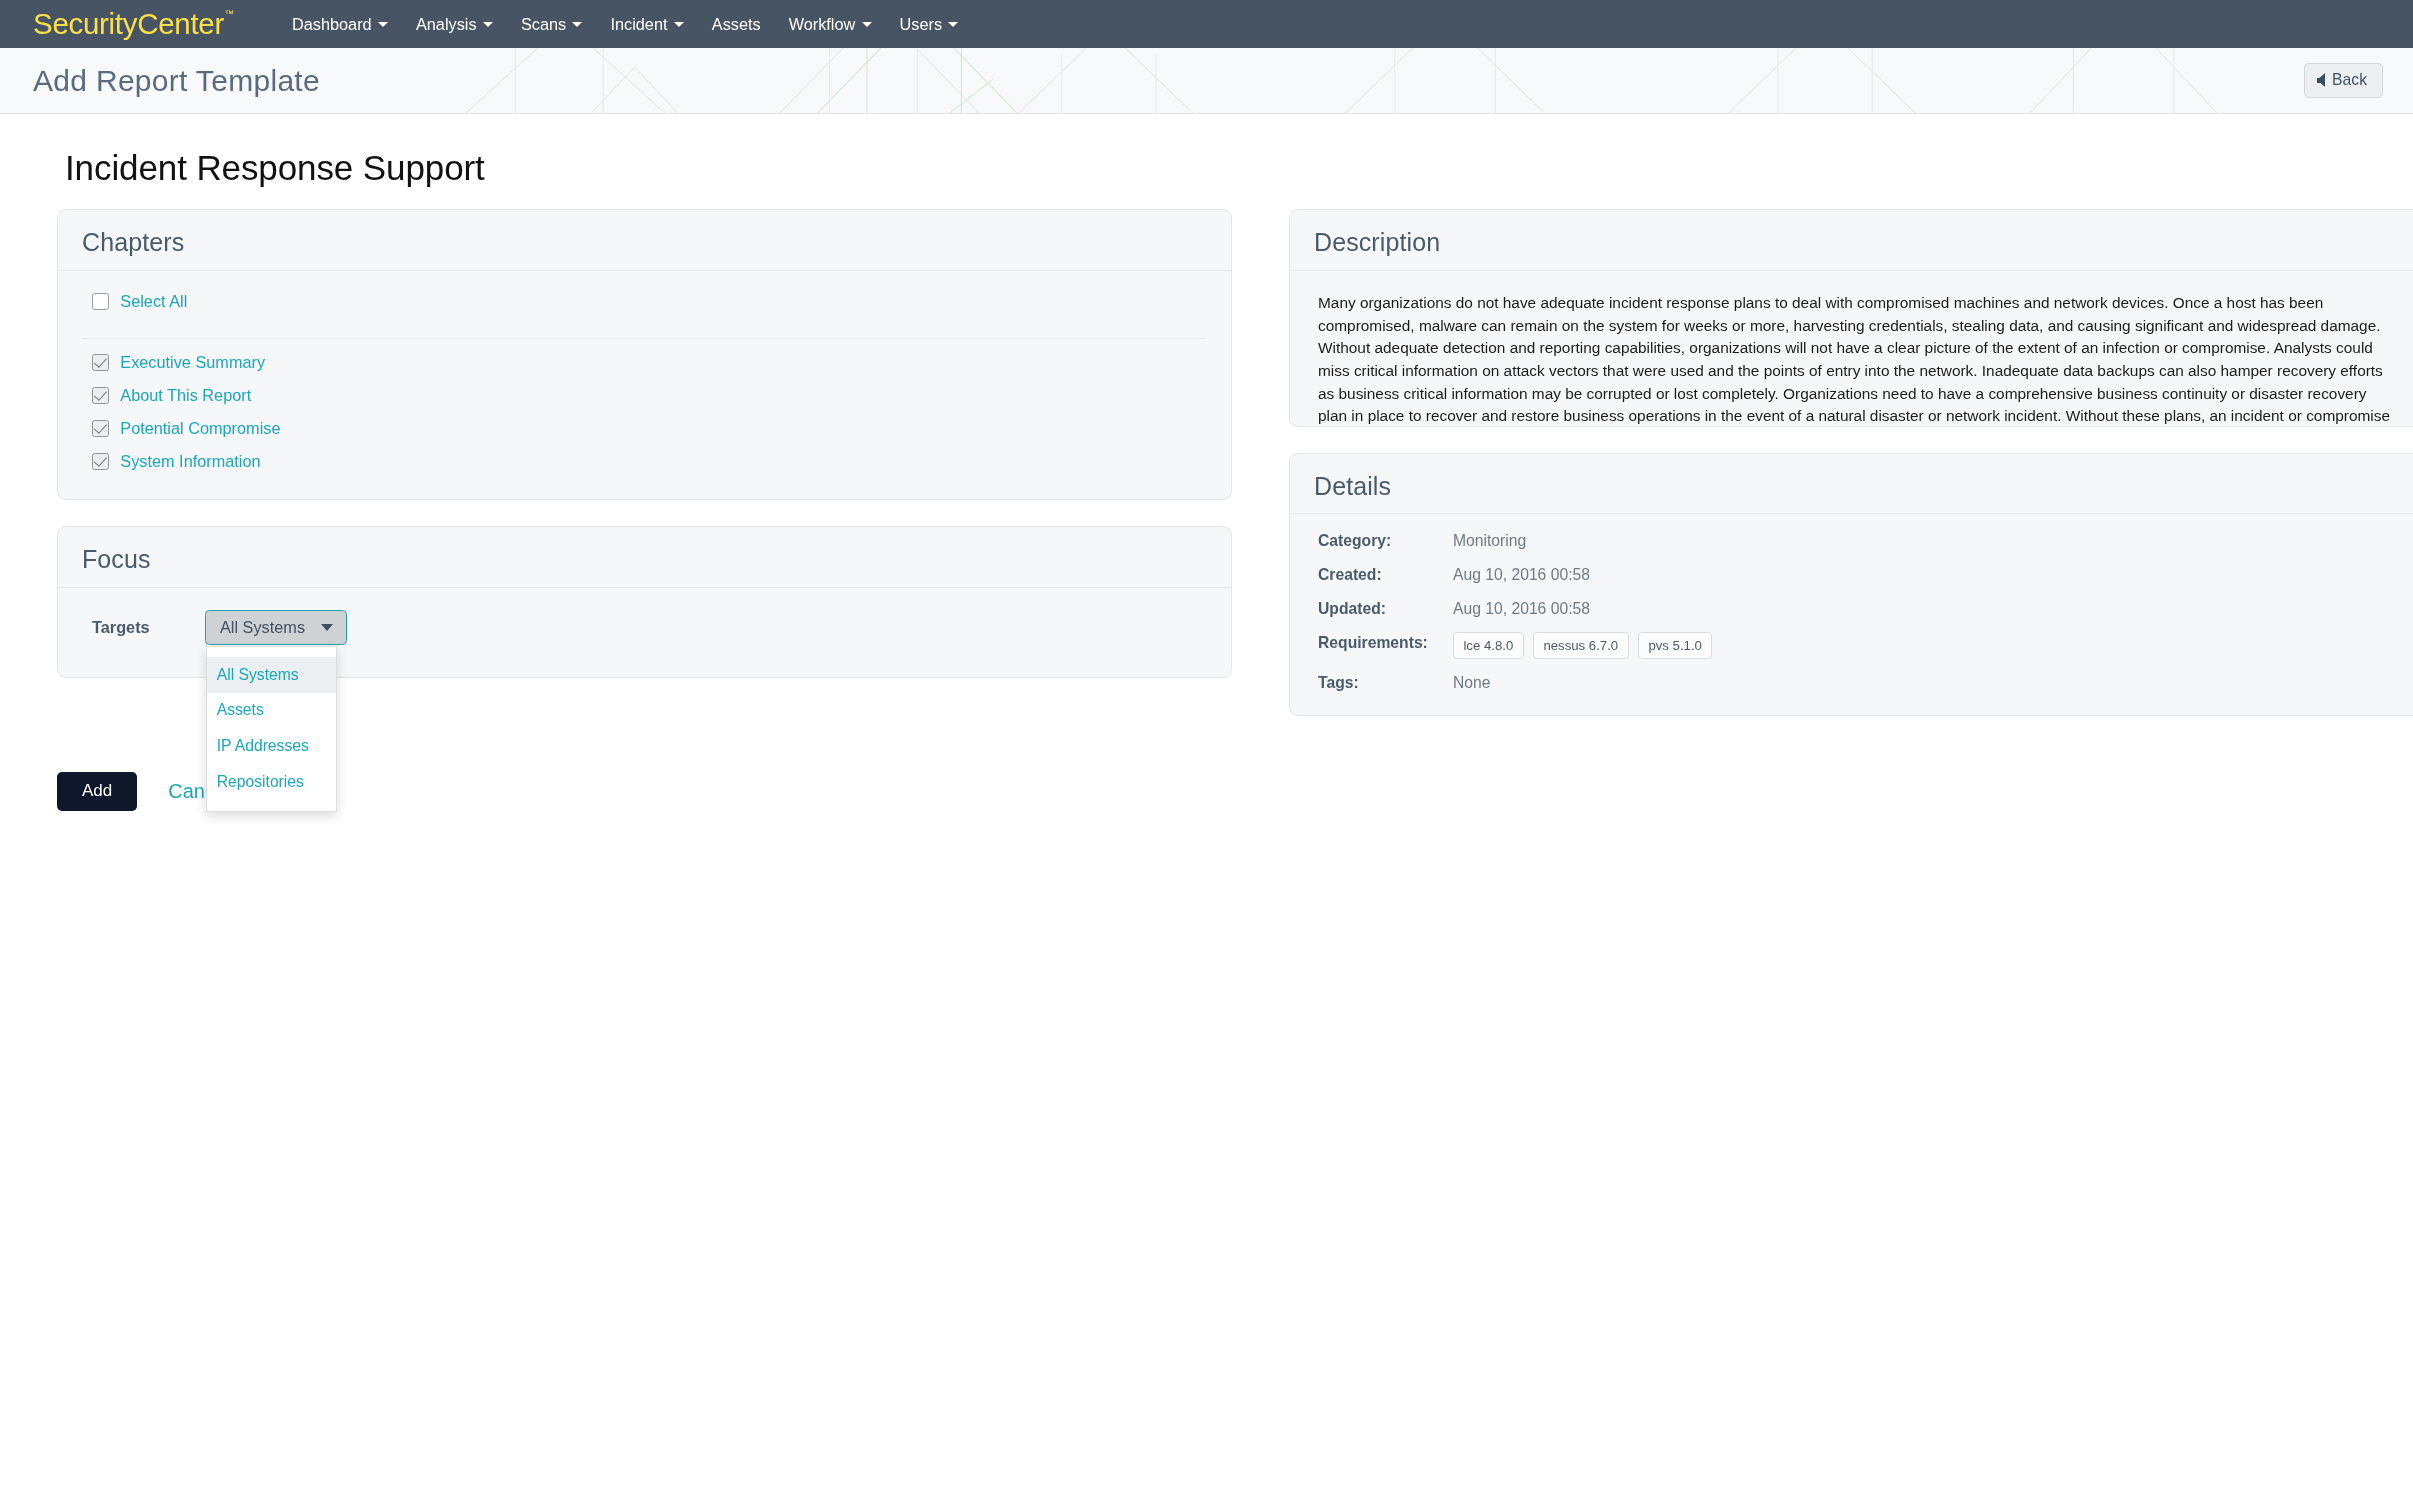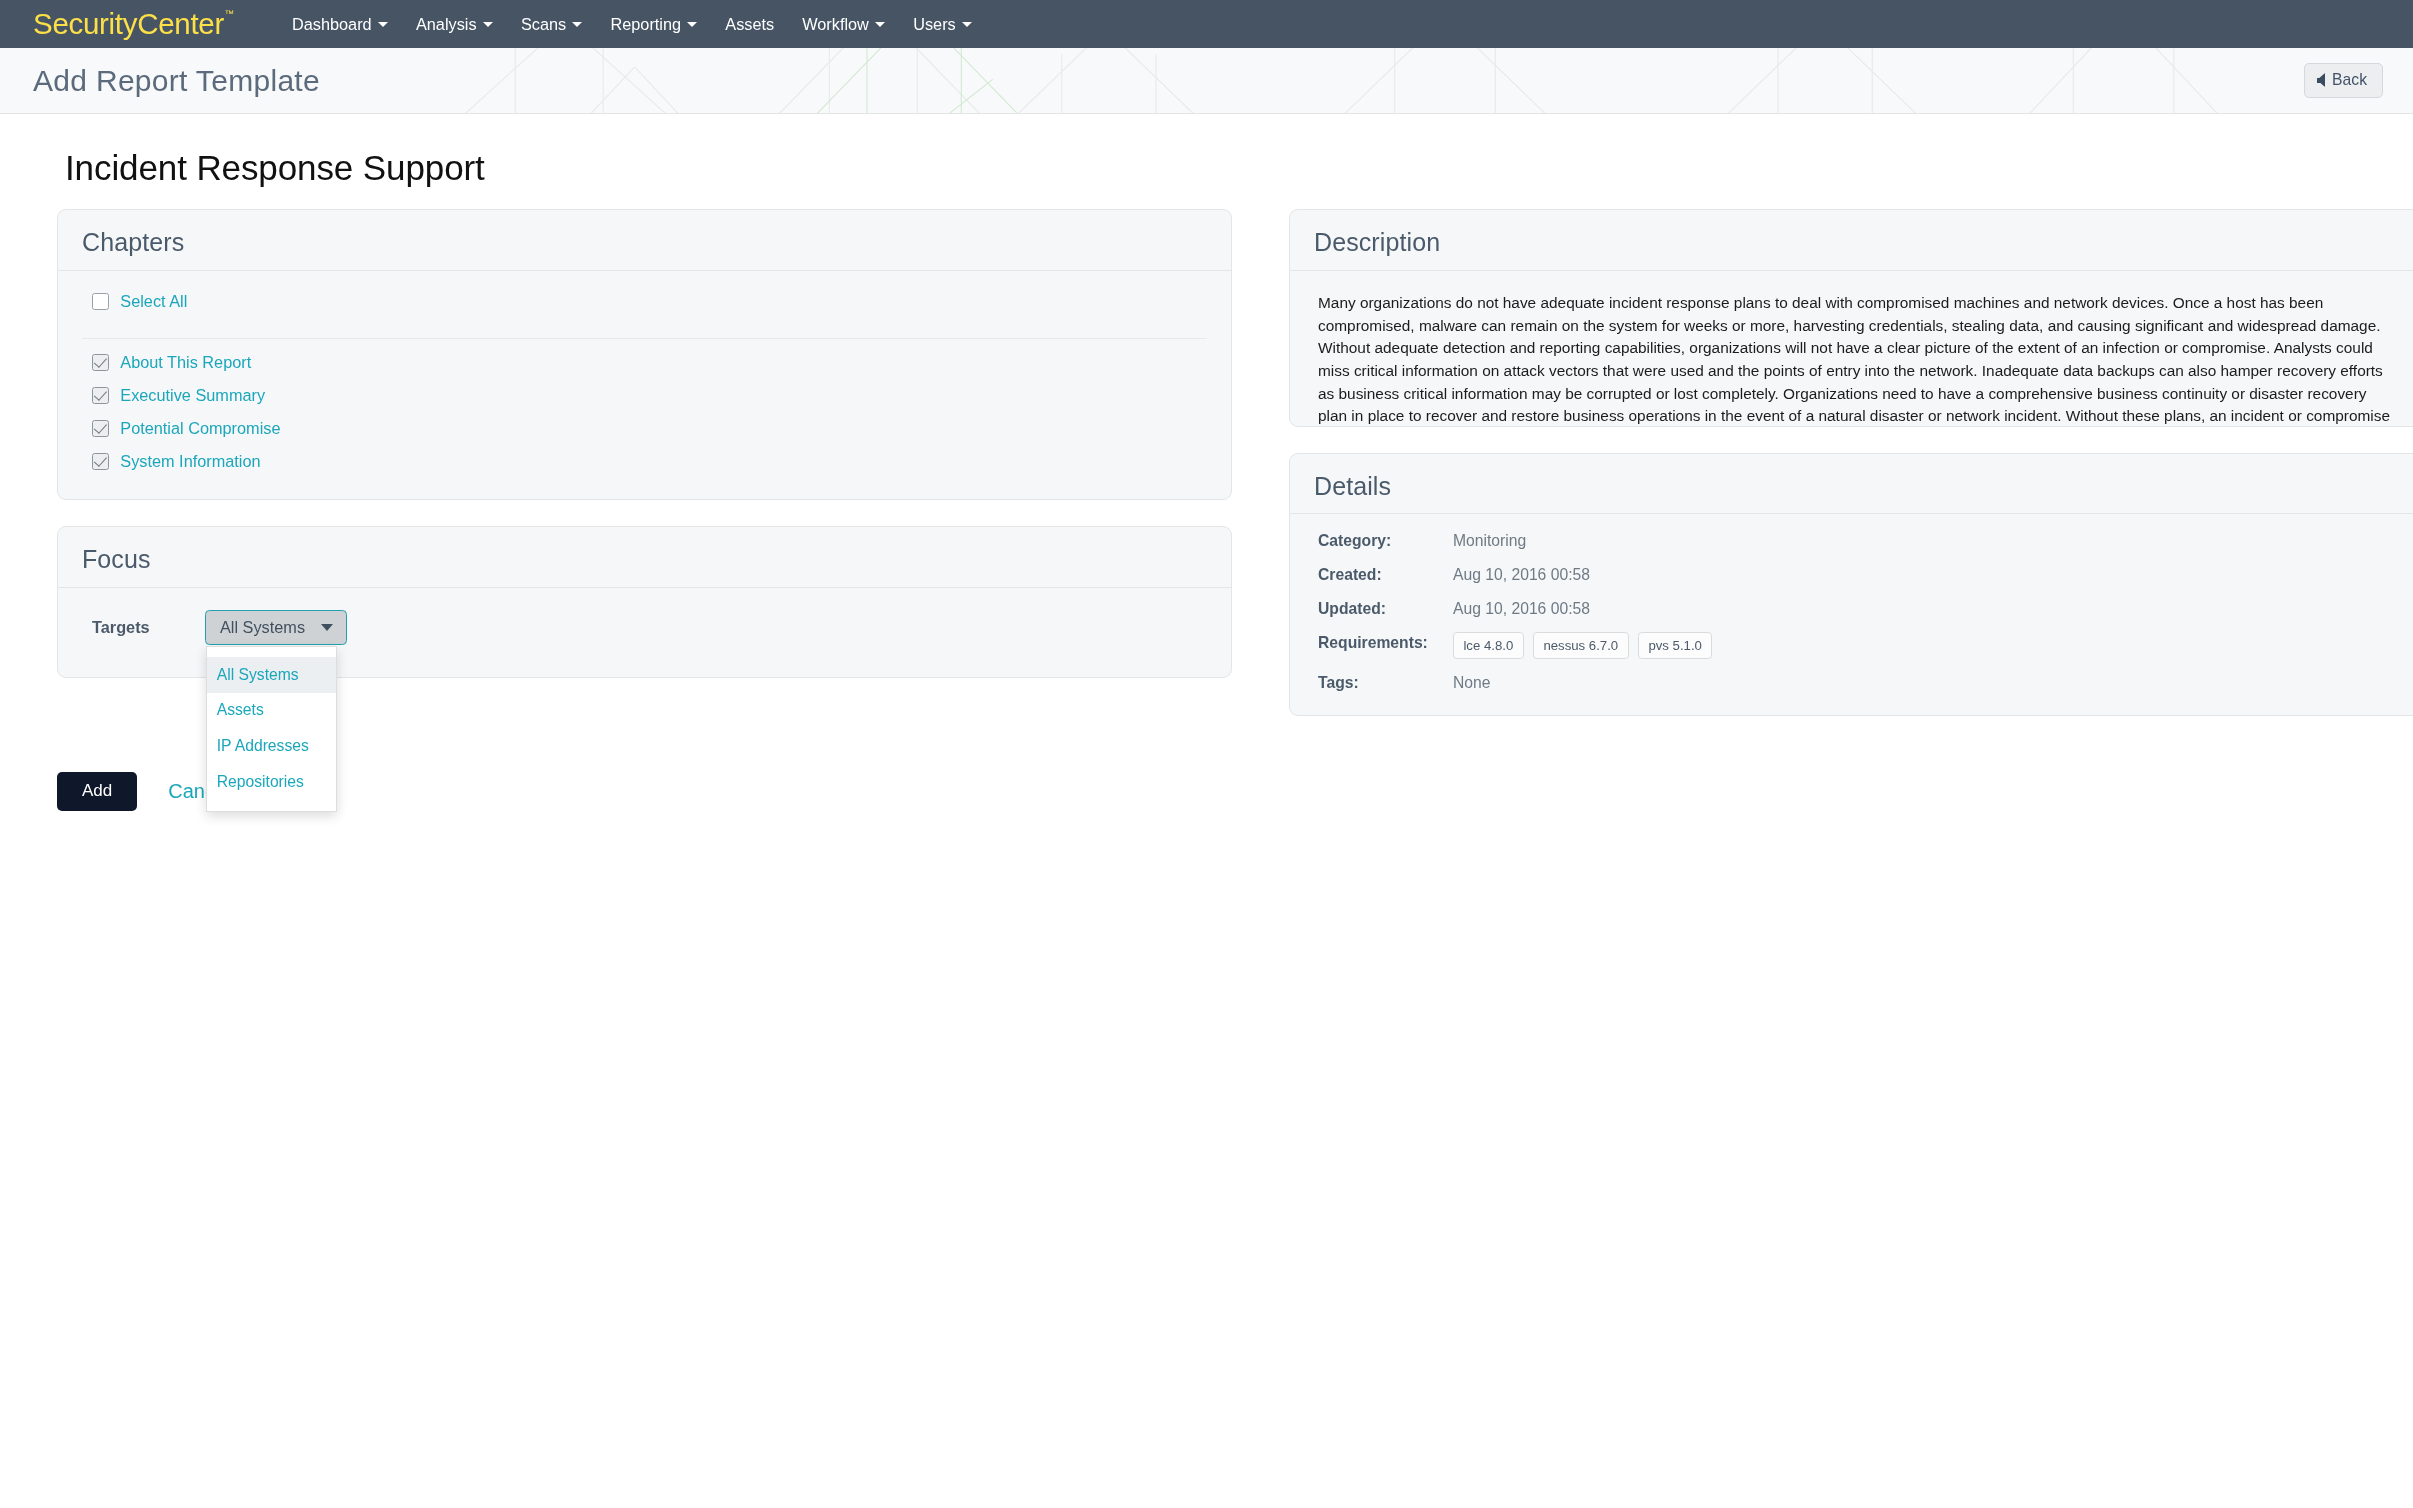--- a/index.html
+++ b/index.html
@@ -332,21 +332,21 @@
     </div>
     <div class="nav-item">
       <span>Analysis</span>
       <span class="caret"></span>
     </div>
     <div class="nav-item">
       <span>Scans</span>
       <span class="caret"></span>
     </div>
     <div class="nav-item">
-      <span>Reporting</span>
+      <span>Incident</span>
       <span class="caret"></span>
     </div>
     <div class="nav-item">
       <span>Assets</span>
     </div>
     <div class="nav-item">
       <span>Workflow</span>
       <span class="caret"></span>
     </div>
     <div class="nav-item">
@@ -387,26 +387,26 @@
       <div class="panel-title">Chapters</div>
       <div class="panel-body">
 
         <div class="chk-row sel-all">
           <span class="cbox"></span>
           <span class="chk-label">Select All</span>
         </div>
 
         <div class="chk-row">
           <span class="cbox checked"></span>
-          <span class="chk-label">About This Report</span>
+          <span class="chk-label">Executive Summary</span>
         </div>
 
         <div class="chk-row">
           <span class="cbox checked"></span>
-          <span class="chk-label">Executive Summary</span>
+          <span class="chk-label">About This Report</span>
         </div>
 
         <div class="chk-row">
           <span class="cbox checked"></span>
           <span class="chk-label">Potential Compromise</span>
         </div>
 
         <div class="chk-row">
           <span class="cbox checked"></span>
           <span class="chk-label">System Information</span>

